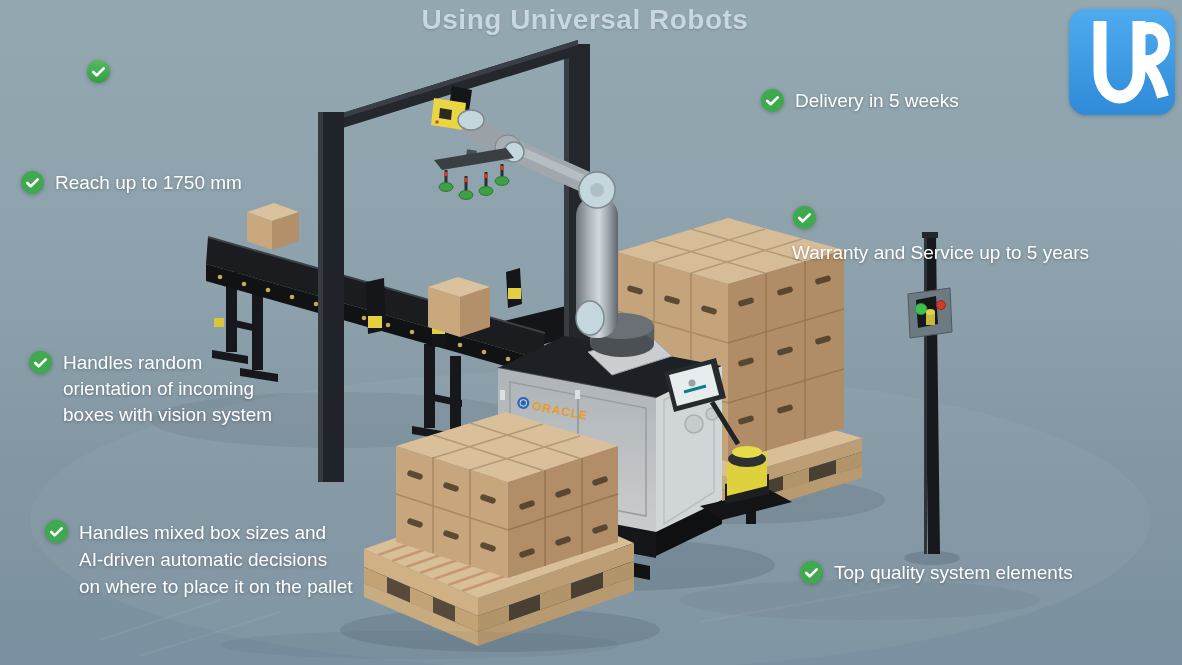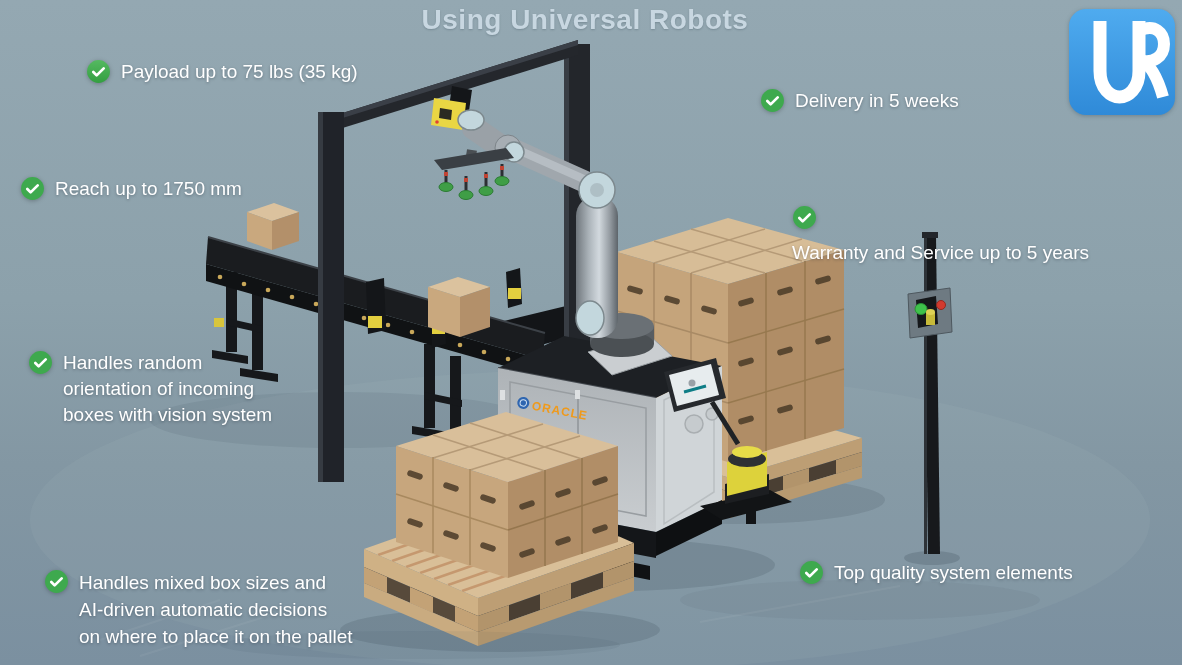--- a/index.html
+++ b/index.html
@@ -11,24 +11,24 @@
     font-size:28px;font-weight:bold;color:#c8d7e1;letter-spacing:.5px;
     text-shadow:0 1px 2px rgba(40,60,70,.25);}
   .logo{position:absolute;top:7px;right:5px;width:110px;height:110px;
     filter:drop-shadow(0 1px 2px rgba(30,50,60,.3));}
   .feature{position:absolute;display:flex;align-items:flex-start;gap:10px;
     color:#fff;font-size:19px;line-height:26px;white-space:pre-line;
     text-shadow:0 1px 3px rgba(20,30,40,.35);}
   .check{width:25px;height:25px;flex:0 0 auto;filter:drop-shadow(0 1px 2px rgba(0,0,0,.25));}
   .f-payload{left:86px;top:59px;}
   .f-delivery{left:760px;top:88px;}
-  .f-reach{left:20px;top:176px;}
+  .f-reach{left:20px;top:170px;}
   .f-warranty{left:792px;top:205px;flex-direction:column;}
   .f-vision{left:28px;top:350px;}
-  .f-mixed{left:44px;top:569px;line-height:27px;}
+  .f-mixed{left:44px;top:519px;line-height:27px;}
   .f-quality{left:799px;top:540px;margin-top:20px;}
 </style>
 </head>
 <body>
 
 <div class="stage">
 
   <svg class="scene" viewBox="0 0 1182 665" preserveAspectRatio="none">
     <defs>
       <linearGradient id="cabF" x1="0" y1="0" x2="0" y2="1">
@@ -370,21 +370,20 @@
     <svg class="check" viewBox="0 0 24 24">
         <circle cx="12" cy="12" r="11" fill="url(#chk2)"></circle>
         <defs>
           <linearGradient id="chk2" x1="0" y1="0" x2="0" y2="1">
             <stop offset="0" stop-color="#55b961"></stop>
             <stop offset="1" stop-color="#339f41"></stop>
           </linearGradient>
         </defs>
         <path d="M7 12.5 L10.2 15.7 L17 9" fill="none" stroke="#fff" stroke-width="2.6" stroke-linecap="round" stroke-linejoin="round"></path>
       </svg>
-    <span>Payload up to 75 lbs (35 kg)</span>
   </div>
 
   <div class="feature f-delivery">
     <svg class="check" viewBox="0 0 24 24">
         <circle cx="12" cy="12" r="11" fill="#3ea94e"></circle>
         <path d="M7 12.5 L10.2 15.7 L17 9" fill="none" stroke="#fff" stroke-width="2.6" stroke-linecap="round" stroke-linejoin="round"></path>
       </svg>
     <span>Delivery in 5 weeks</span>
   </div>
 

